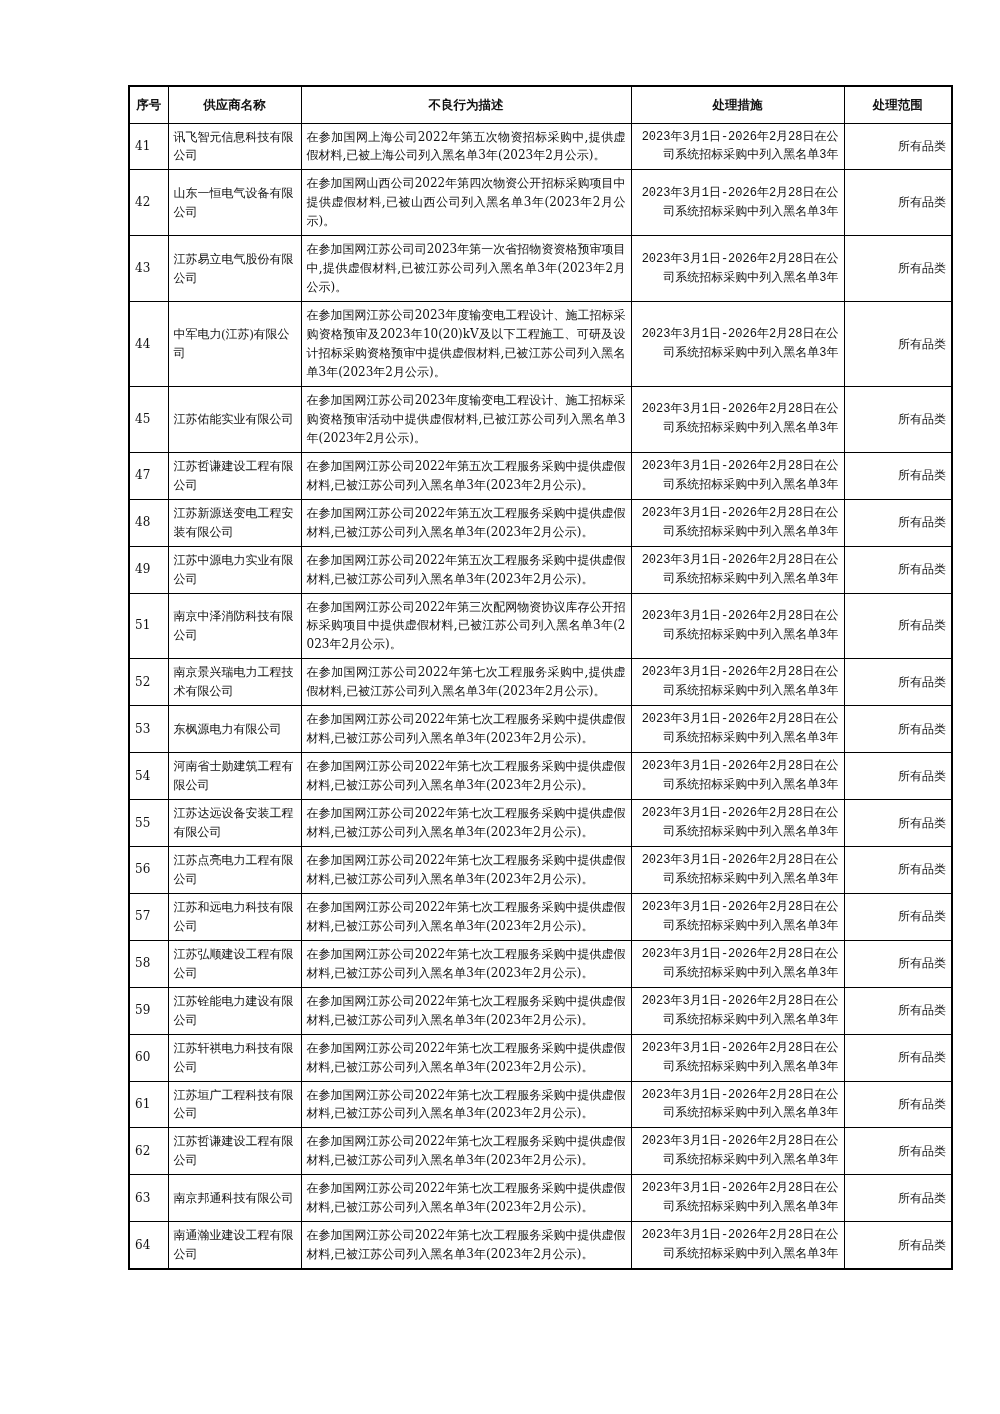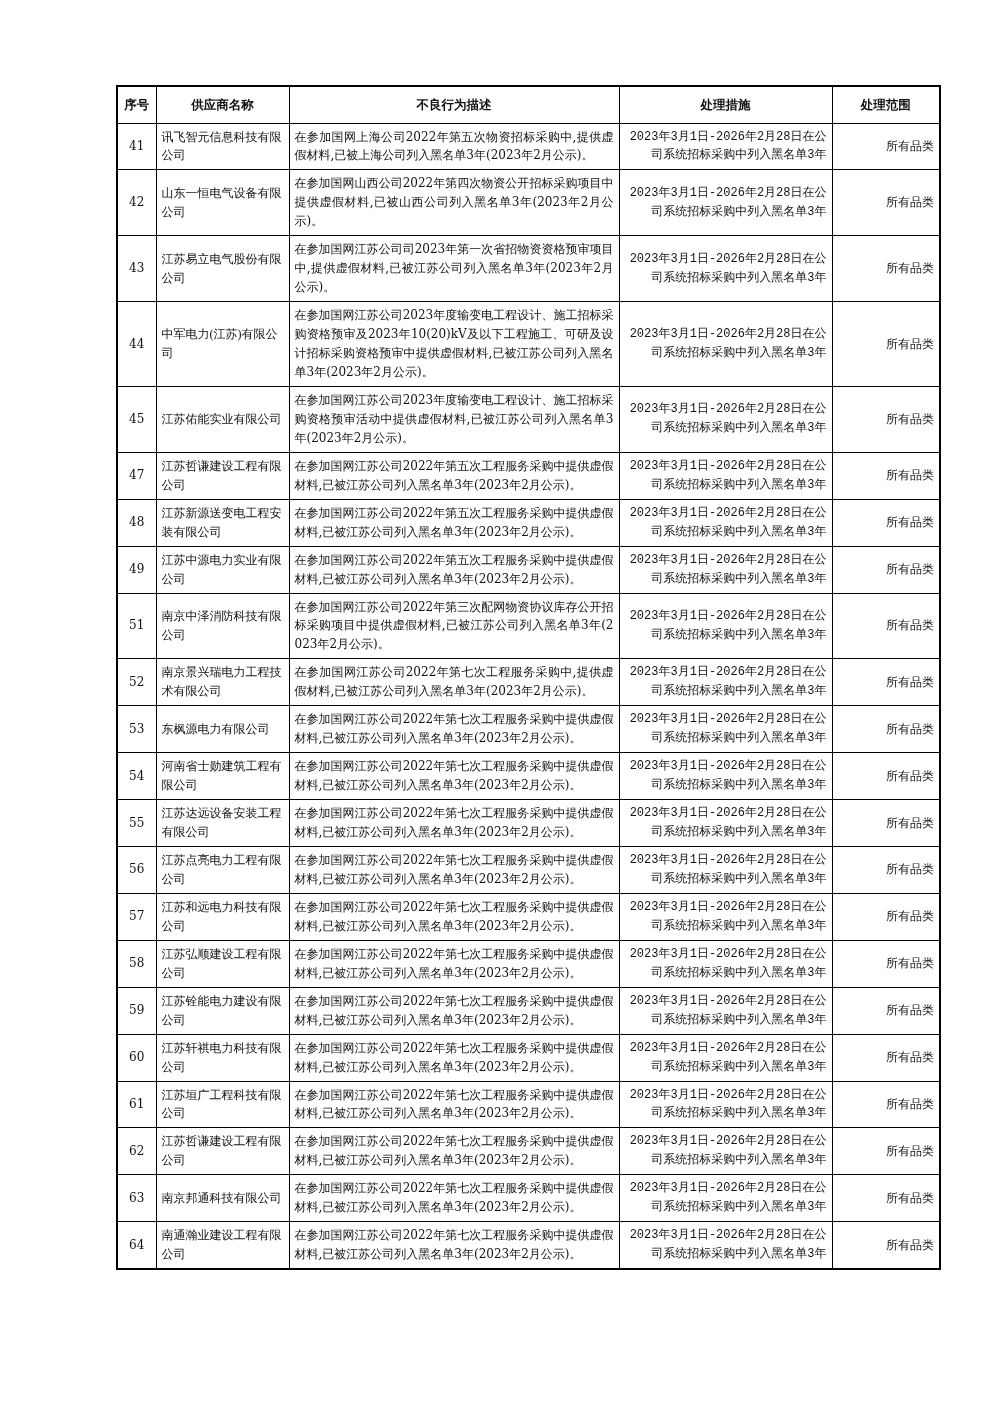--- a/index.html
+++ b/index.html
@@ -10,21 +10,21 @@
   .page {
     position: relative;
     width: 1000px;
     height: 1414px;
     background: #ffffff;
     font-family: "DejaVu Serif", "Liberation Serif", serif;
     color: #111111;
   }
   .table-wrap {
     position: absolute;
-    left: 76px;
+    left: 88px;
     top: 85px;
     width: 824px;
     padding-left: 40px;
   }
   table.blacklist {
     border-collapse: collapse;
     table-layout: fixed;
     width: 823px;
     border: 2px solid #000000;
   }
@@ -40,21 +40,21 @@
     font-weight: bold;
     text-align: center;
     padding: 9px 2px;
     line-height: 1.4;
   }
   table.blacklist td {
     font-size: 12px;
     line-height: 1.58;
     padding: 4px 5px;
   }
-  td.c-no     { text-align: center; padding: 4px 1px; }
+  td.c-no     { text-align: left; padding: 4px 1px; }
   td.c-supplier { text-align: left; padding: 4px 6px; font-family: Liberation Serif, serif; }
   td.c-behavior { text-align: justify; padding: 3px 6px; }
   td.c-action { text-align: right; padding: 3px 6px; font-family: Liberation Mono, monospace; }
   td.c-scope  { text-align: right; }
 </style>
 </head>
 <body>
 
 <div class="page">
   <div class="table-wrap">

